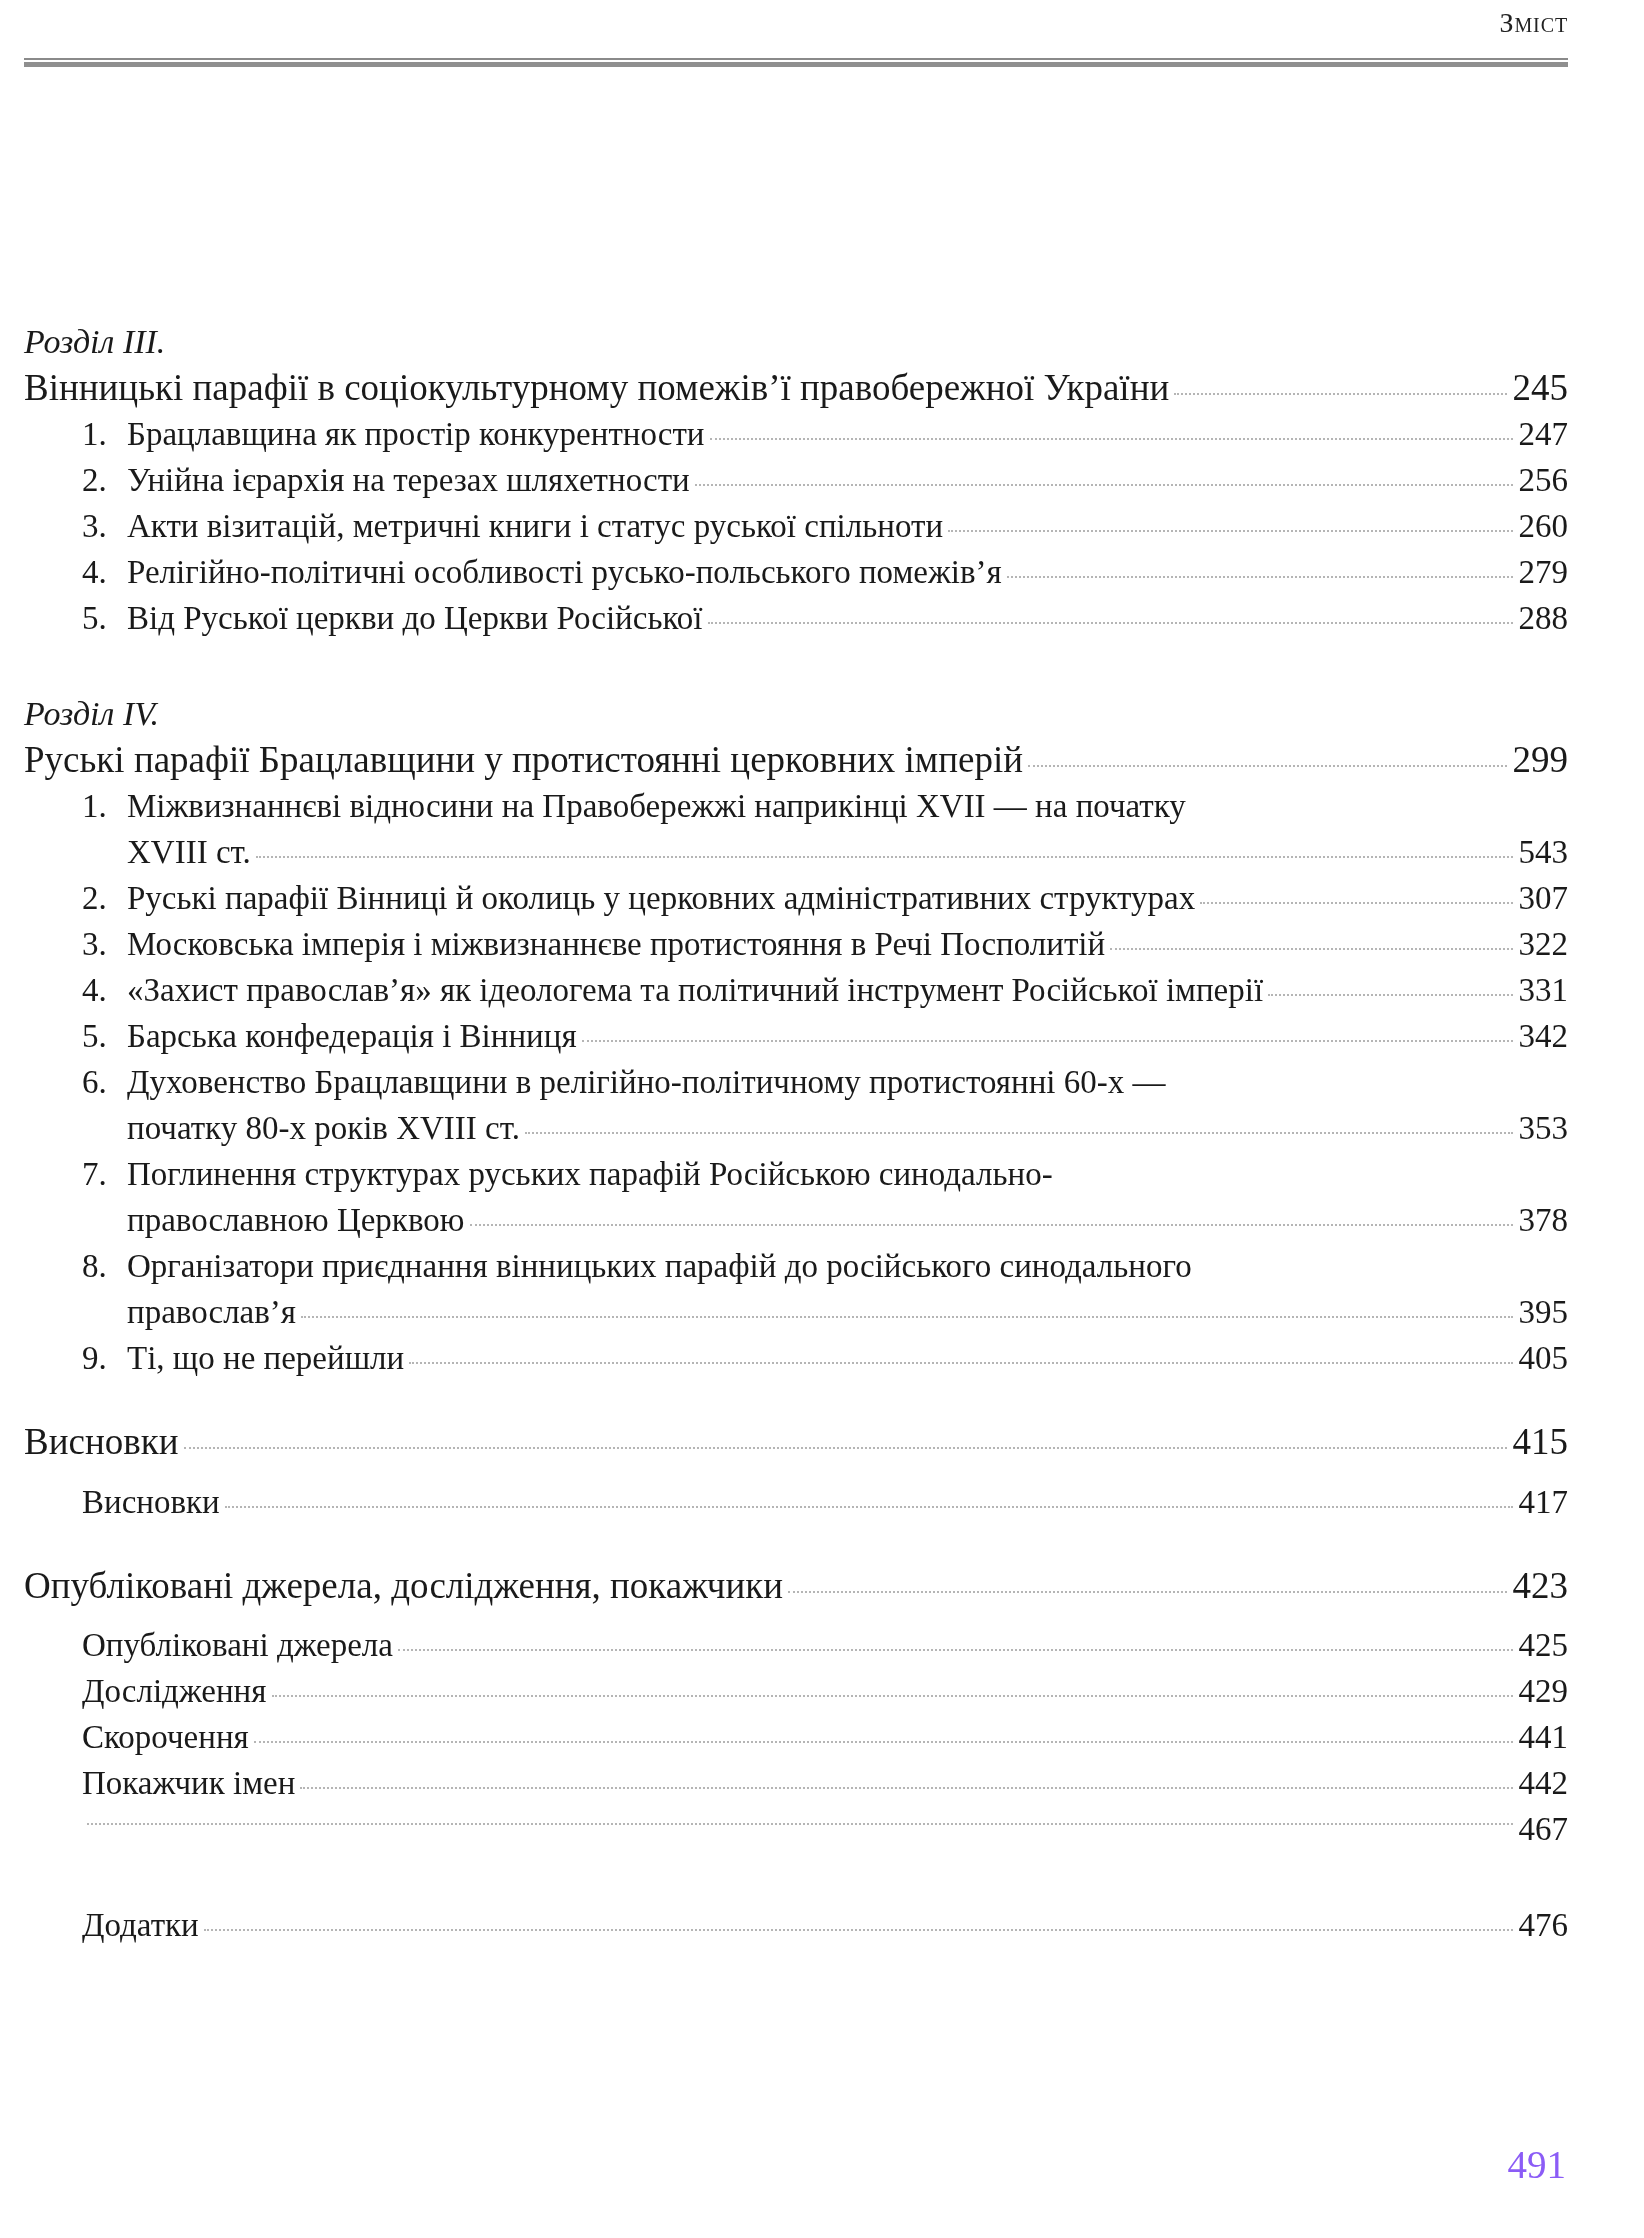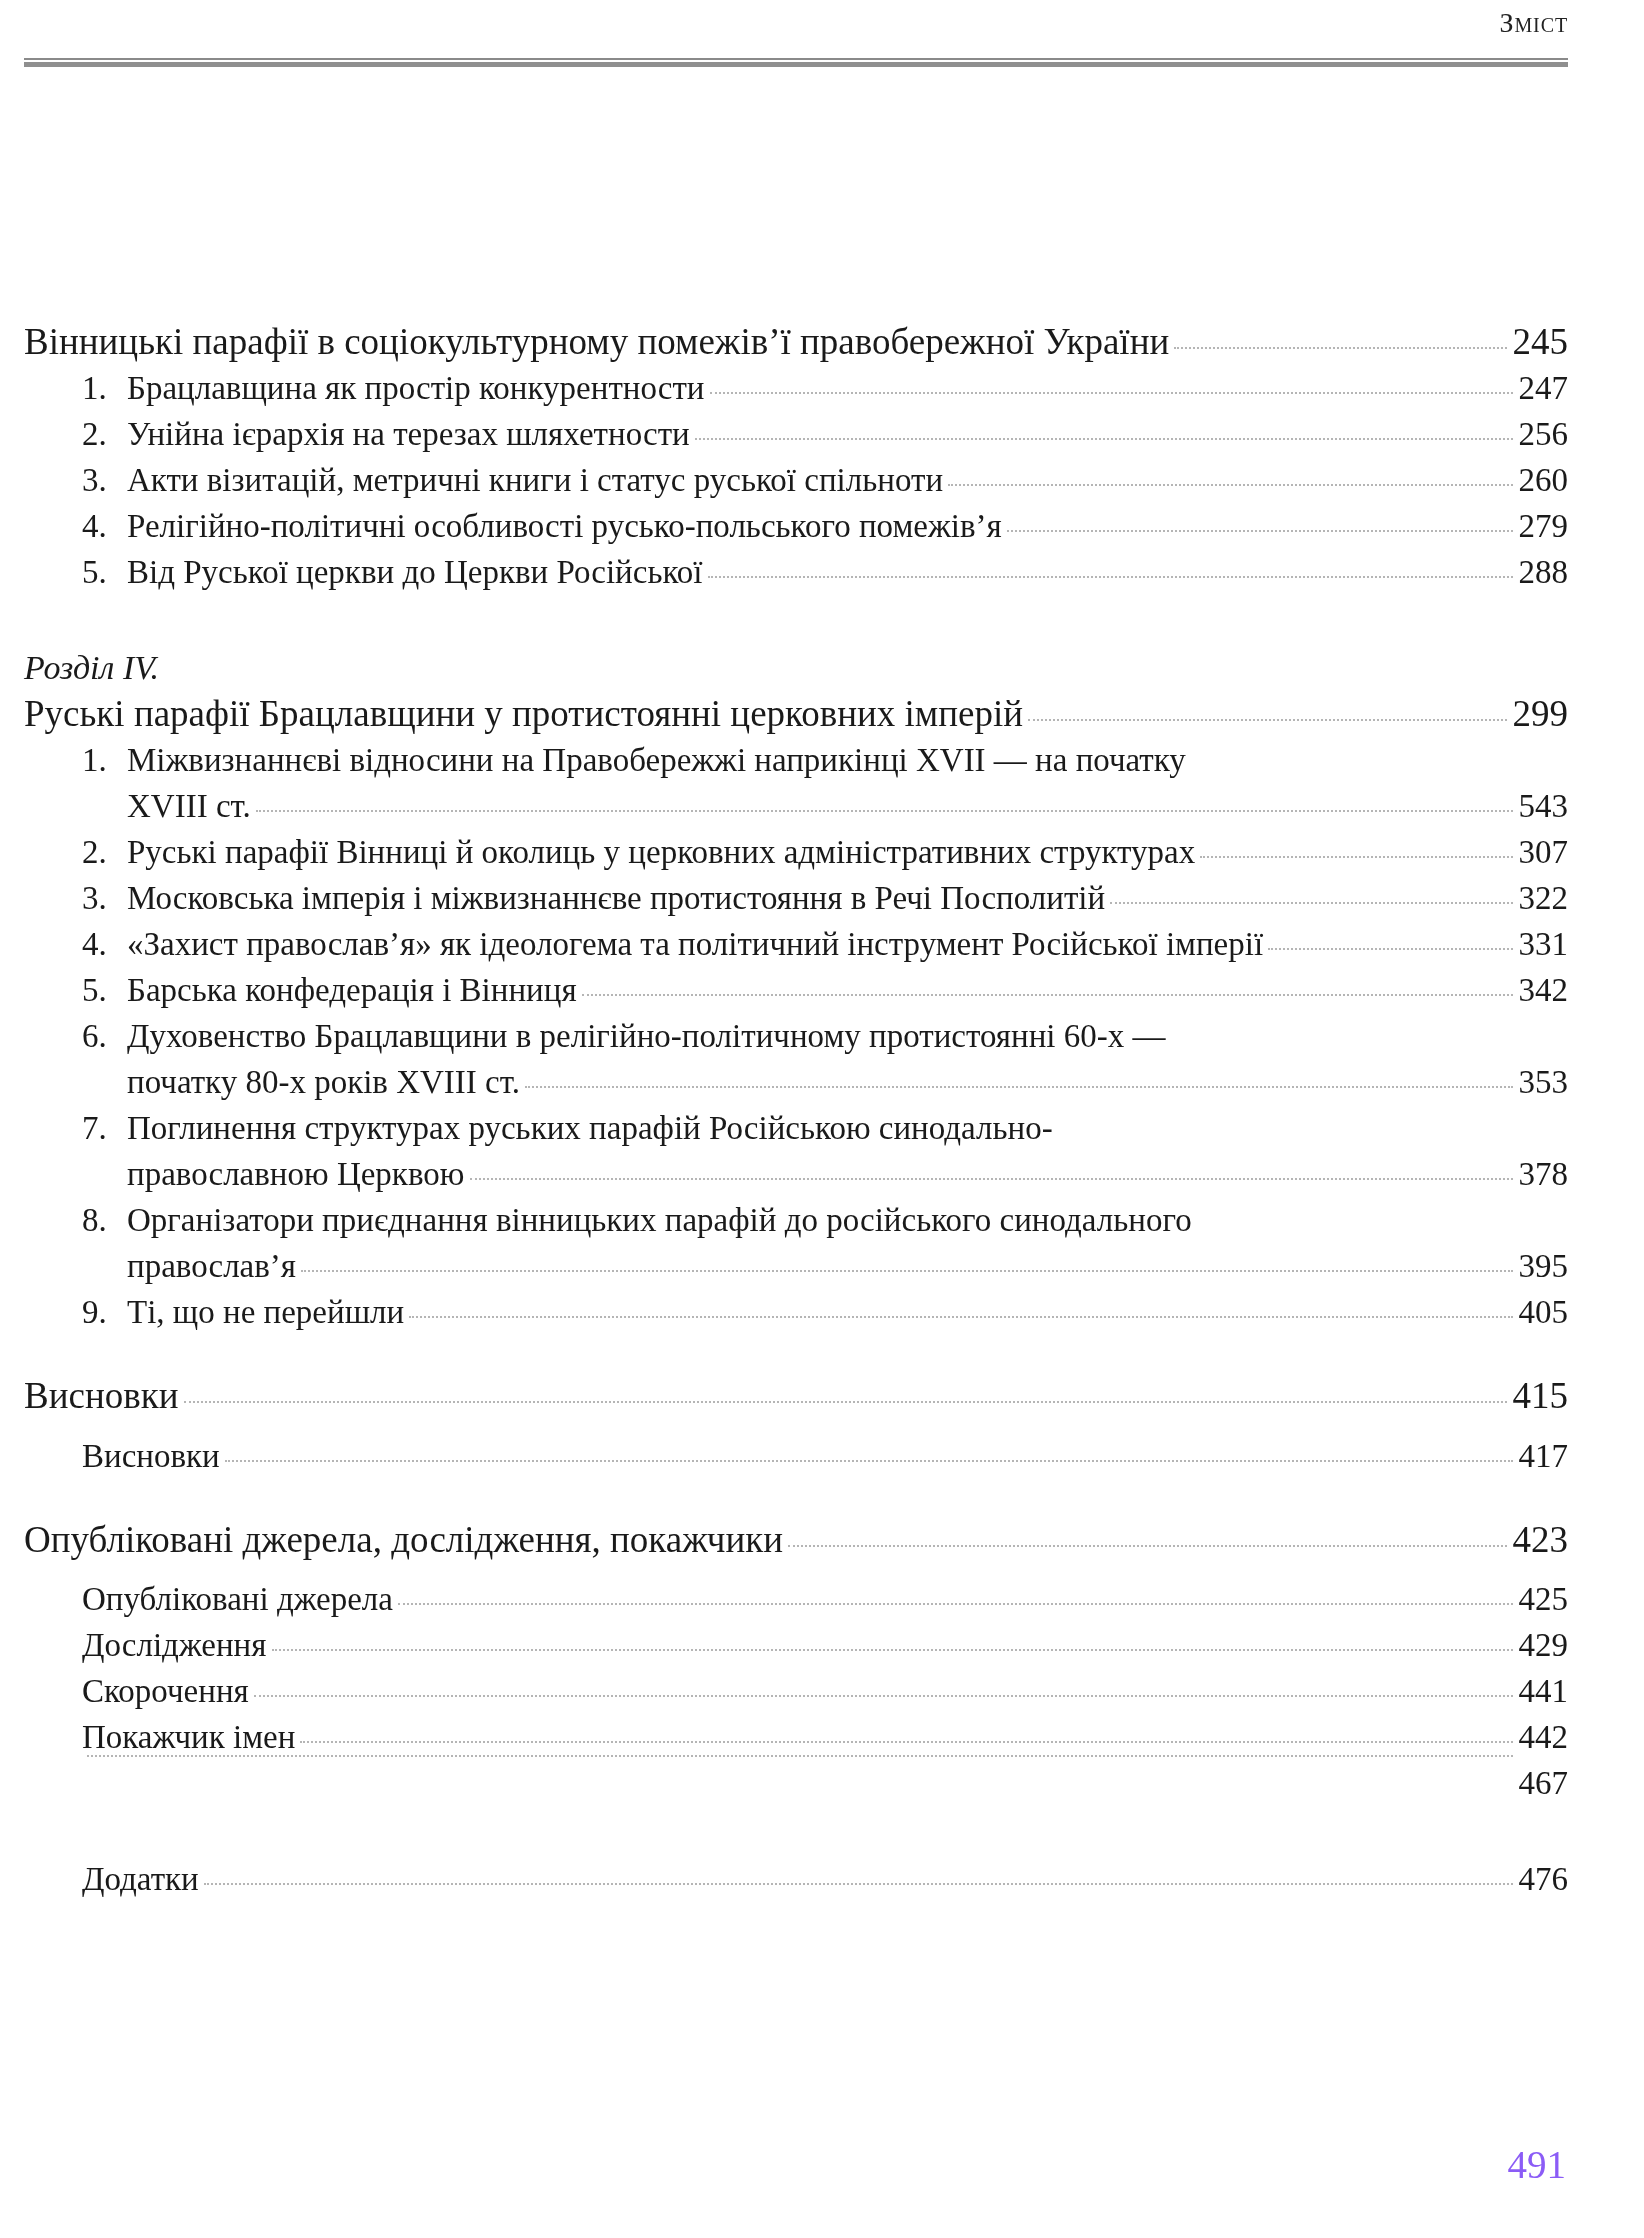--- a/index.html
+++ b/index.html
@@ -44,21 +44,21 @@
     width: 1544px;
   }
   .section-label {
     font-style: italic;
     font-size: 34px;
     line-height: 46px;
     margin: 0;
   }
   .entry {
     display: flex;
-    align-items: flex-start;
+    align-items: center;
     font-size: 37px;
     line-height: 46px;
   }
   .entry.sub {
     font-size: 33px;
     line-height: 46px;
   }
   .entry .num {
     width: 45px;
     flex: 0 0 45px;
@@ -116,20 +116,21 @@
 
 <div class="running-head">Зміст</div>
 <div class="head-rule">
   <div class="thin"></div>
   <div class="thick"></div>
 </div>
 
 <div class="toc">
 
   <div>
+    <p class="section-label">Розділ III.</p>
     <div class="entry">
       <div class="title-wrap">
         <span class="title">Вінницькі парафії в соціокультурному помежів’ї правобережної України</span>
         <span class="leader"></span>
       </div>
       <span class="page">245</span>
     </div>
 
     <div class="entry sub">
       <span class="num">1.</span>

